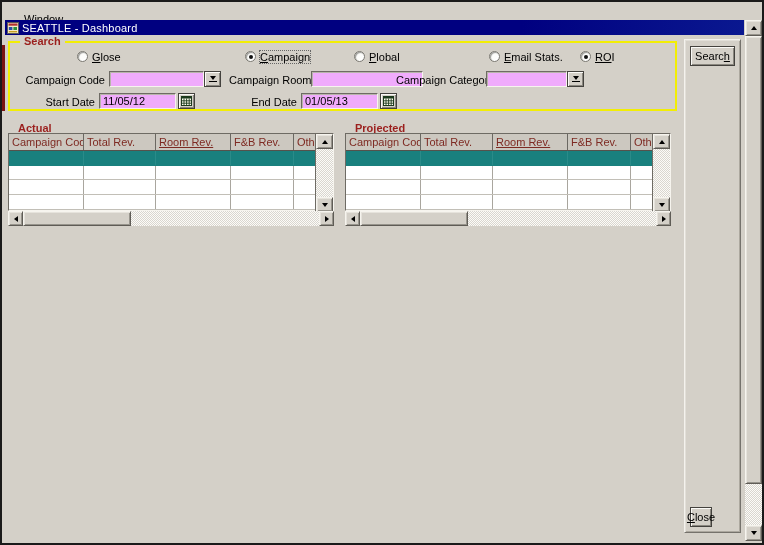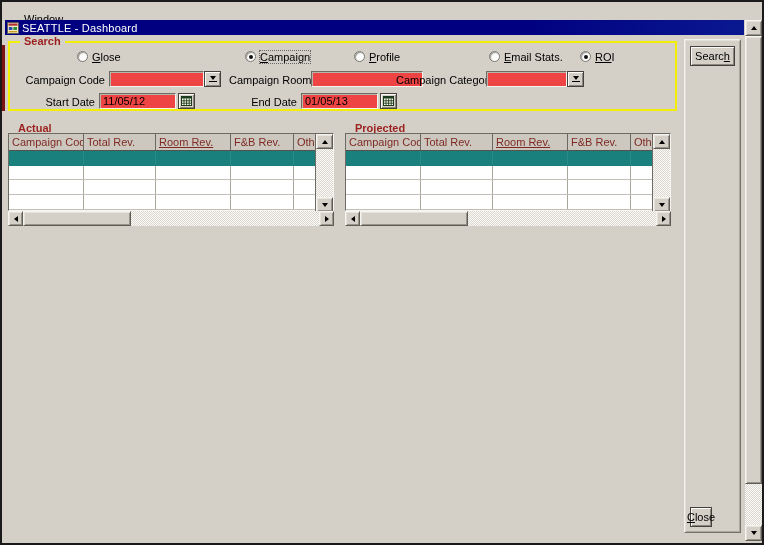--- a/index.html
+++ b/index.html
@@ -51,21 +51,21 @@
   }
   .rb.checked::after {
     content:""; position:absolute; left:2.5px; top:2.5px; width:4px; height:4px;
     border-radius:50%; background:#111;
   }
   .rlabel u { text-decoration:underline; }
   .rlabel.focused { outline:1px dotted #666; outline-offset:0px; }
   
   .flabel { position:absolute; text-align:right; white-space:nowrap; }
   .field {
-    position:absolute; height:16px; background:#ef4444;
+    position:absolute; height:16px; background:#f0abfc;
     border:1px solid; border-color:#6e6b64 #f6f4ee #f6f4ee #6e6b64;
     box-shadow:inset 1px 1px 0 #b8b5ab;
     font-family:"Liberation Sans", sans-serif; font-size:11px; padding:0 3px; color:#000;
   }
   .sq-btn {
     position:absolute; width:17px; height:16px; background:#d4d0c8;
     border:1px solid #44423e;
     box-shadow:inset 1px 1px 0 #fbfaf7, inset -1px -1px 0 #8a877f;
     display:flex; align-items:center; justify-content:center; padding:0; cursor:default;
   }
@@ -179,21 +179,21 @@
       <label class="radio" style="left:67px; top:7px;">
         <span class="rb"></span>
         <span class="rlabel"><span></span><u>G</u><span>lose</span></span>
       </label>
       <label class="radio" style="left:235px; top:7px;">
         <span class="rb checked"></span>
         <span class="rlabel focused"><span></span><u>C</u><span>ampaign</span></span>
       </label>
       <label class="radio" style="left:344px; top:7px;">
         <span class="rb"></span>
-        <span class="rlabel"><span></span><u>P</u><span>rofile</span></span>
+        <span class="rlabel"><span></span><u>P</u><span>lobal</span></span>
       </label>
       <label class="radio" style="left:479px; top:7px;">
         <span class="rb"></span>
         <span class="rlabel"><span></span><u>E</u><span>mail Stats.</span></span>
       </label>
       <label class="radio" style="left:570px; top:7px;">
         <span class="rb checked"></span>
         <span class="rlabel"><span></span><u>RO</u><span>I</span></span>
       </label>
 

